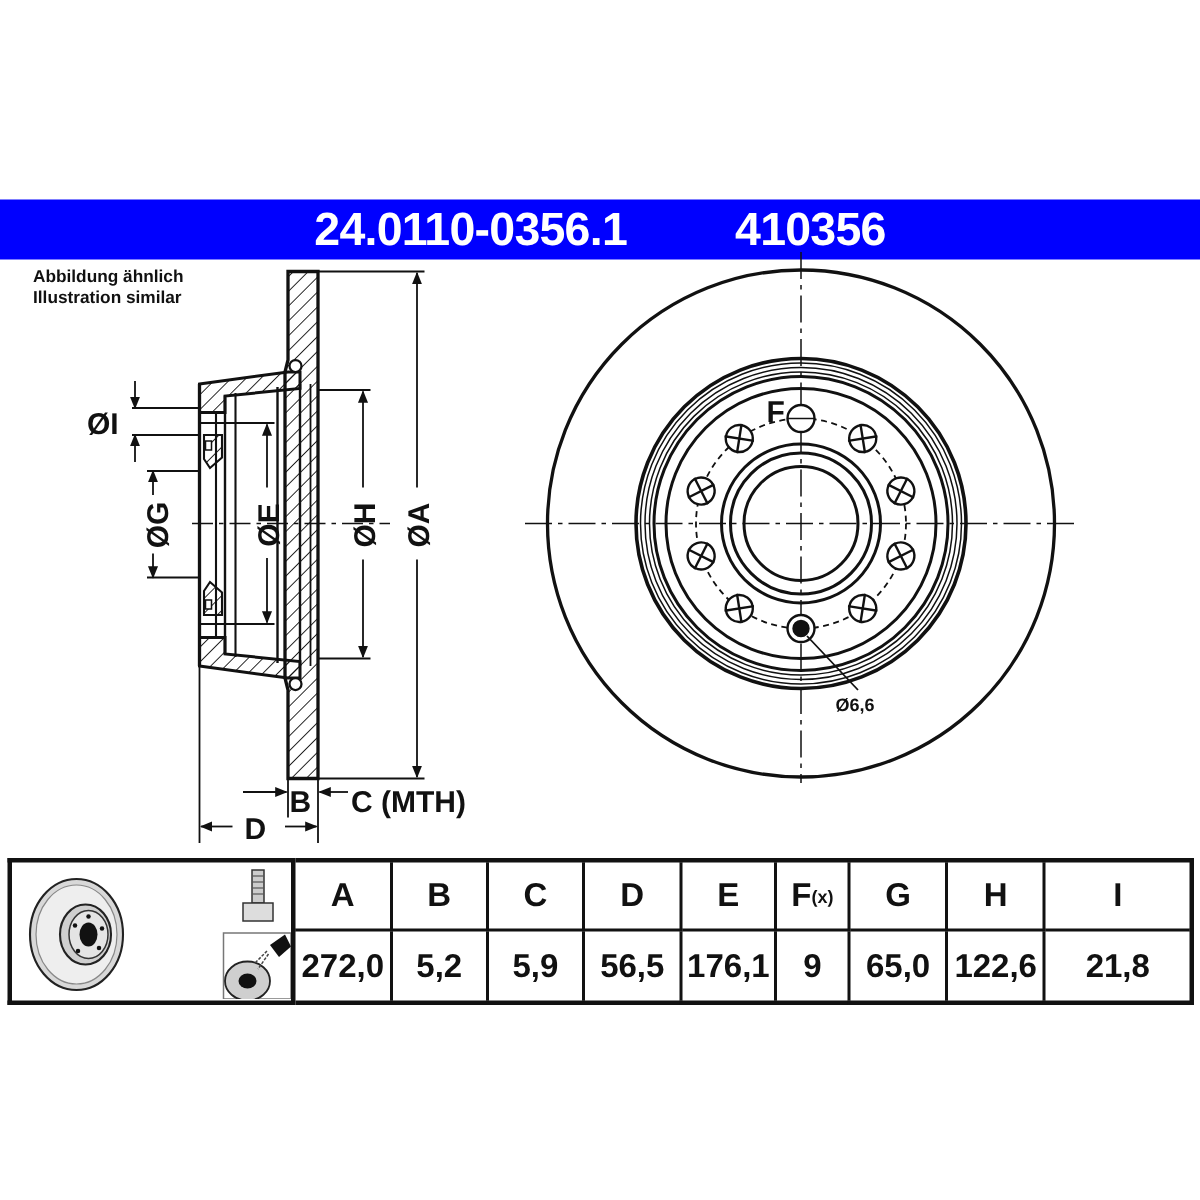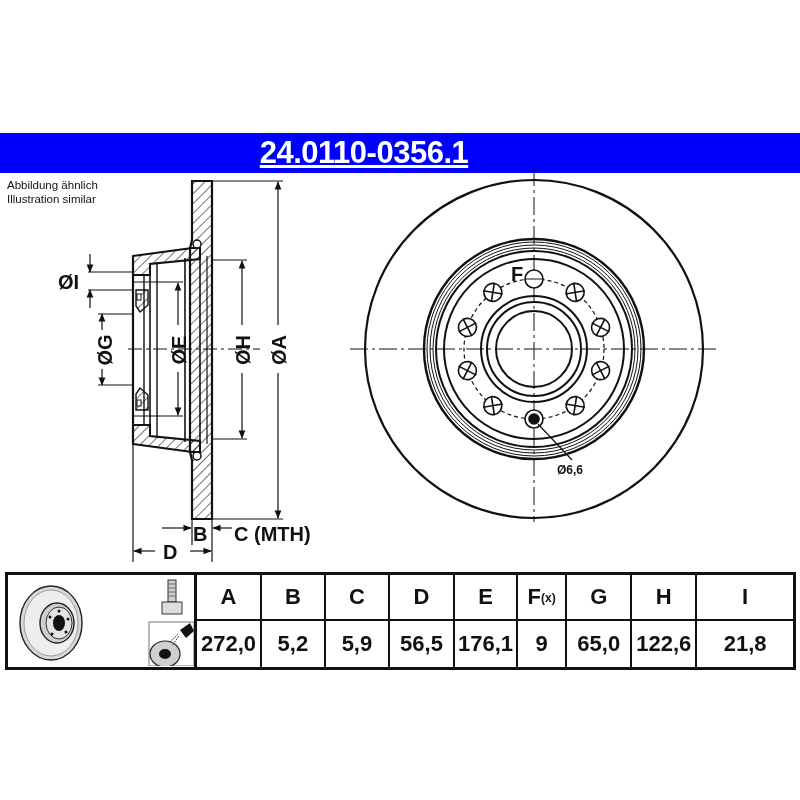--- a/index.html
+++ b/index.html
@@ -4,24 +4,24 @@
 <style>
   html, body { margin: 0; padding: 0; background: #ffffff; }
   body { width: 800px; height: 800px; position: relative; overflow: hidden; font-family: "Liberation Sans", sans-serif; }
   .title-bar {
     position: absolute; left: 0; top: 133px; width: 800px; height: 40px;
     background: #0000ff; color: #ffffff;
     display: flex; align-items: center; justify-content: center;
     font-family: "Liberation Sans", sans-serif; font-weight: bold; font-size: 31px;
     letter-spacing: -0.5px;
   }
-  .title-bar .part { margin-right: 72px; text-decoration: underline; }
+  .title-bar .part { margin-right: 72px; }
   .caption {
-    position: absolute; left: 7px; top: 178px;
-    font-family: "Liberation Sans", sans-serif; font-weight: normal; font-size: 11.5px;
+    position: absolute; left: 22px; top: 178px;
+    font-family: "Liberation Sans", sans-serif; font-weight: bold; font-size: 11.5px;
     line-height: 14px; color: #111;
   }
   svg.drawing { position: absolute; left: 0; top: 0; }
   .dim-label { font-family: "Liberation Sans", sans-serif; font-weight: bold; fill: #111; }
   table.spec {
     position: absolute; left: 5px; top: 572px; width: 791px; height: 94px;
     border-collapse: collapse; table-layout: fixed;
     border: 3px solid #111;
   }
   table.spec td {
@@ -32,20 +32,21 @@
   table.spec tr.head td { font-size: 22px; height: 44px; }
   table.spec tr.vals td { font-size: 22px; height: 46px; }
   .fx-sub { font-size: 12px; vertical-align: middle; }
   td.icon-cell { position: relative; border-right: 3px solid #111 !important; }
 </style>
 </head>
 <body>
 
 <div class="title-bar">
   <span class="part">24.0110-0356.1</span>
+  <span>410356</span>
 </div>
 
 <div class="caption">
   <div>Abbildung ähnlich</div>
   <div>Illustration similar</div>
 </div>
 
 <svg class="drawing" width="800" height="570" viewBox="0 0 800 570">
   <defs>
     <pattern id="hatch" patternUnits="userSpaceOnUse" width="7" height="7" patternTransform="rotate(45)">

